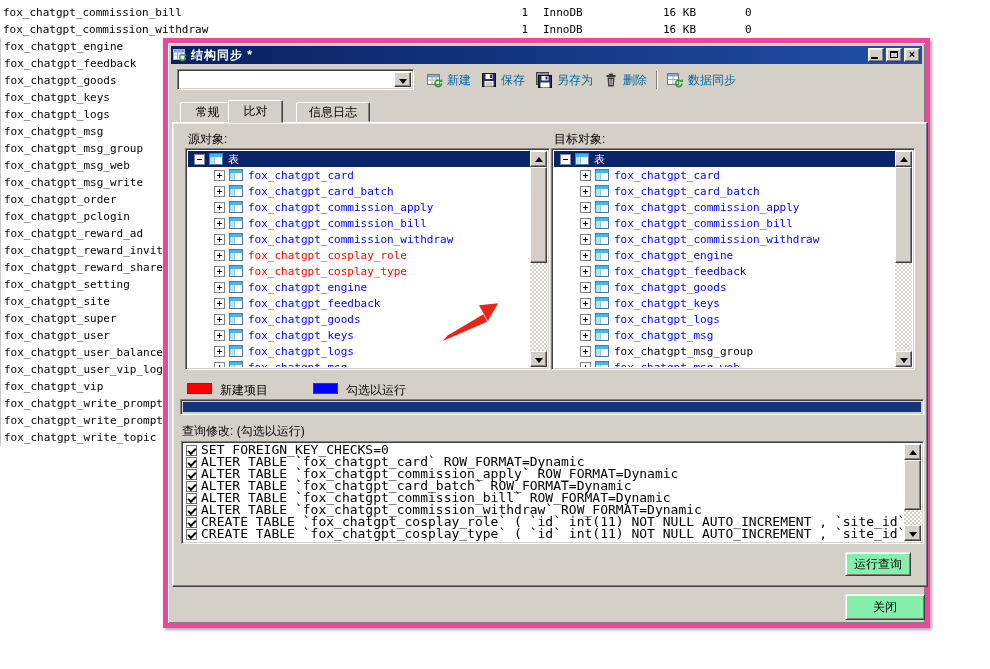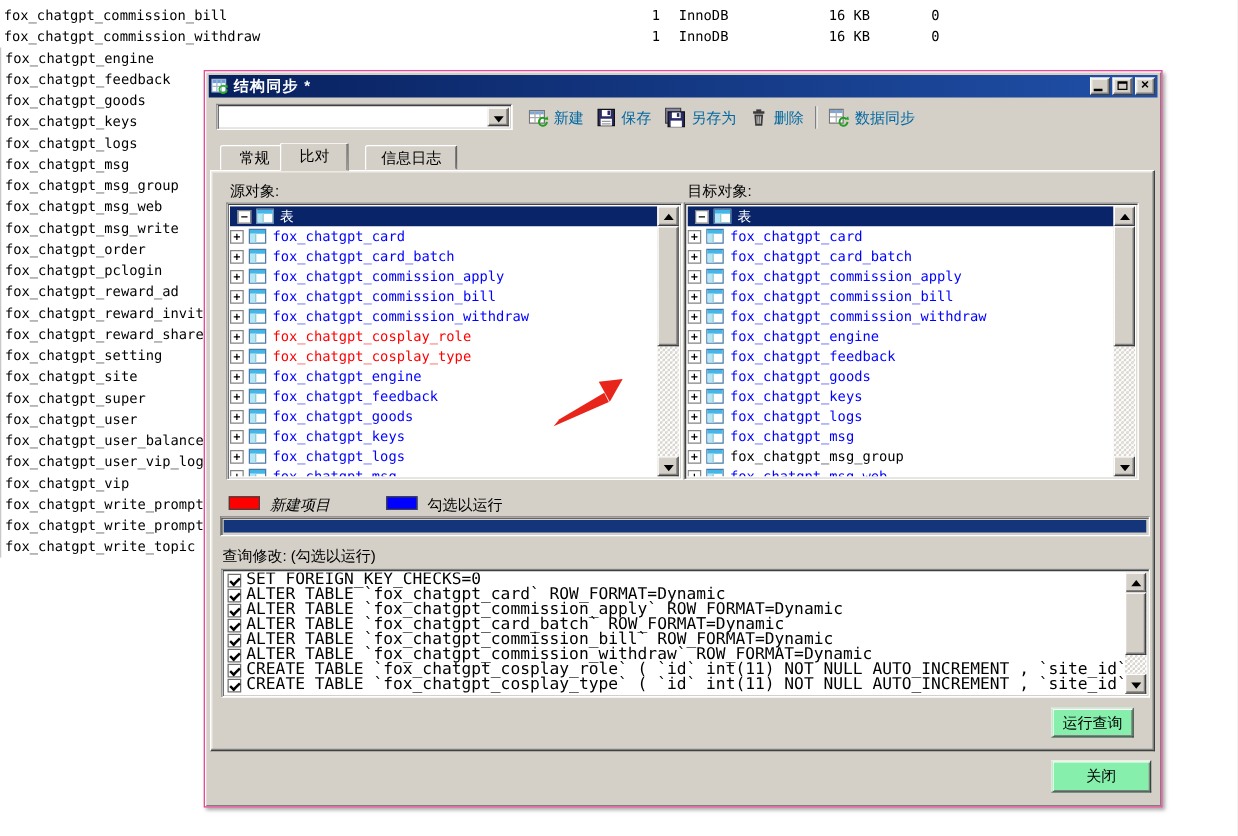--- a/index.html
+++ b/index.html
@@ -15,22 +15,22 @@
   .bg-row .cell-c1 { position:absolute; left:514px; top:2px; width:14px; text-align:right; }
   .bg-row .cell-eng { position:absolute; left:543px; top:2px; }
   .bg-row .cell-size { position:absolute; left:663px; top:2px; }
   .bg-row .cell-rows { position:absolute; left:745px; top:2px; }
   #side-list { position:absolute; left:0; top:38px; width:163px; border-left:1px solid #c8c8c8; }
   .side-row { height:17px; font-size:11px; line-height:17px; padding-left:3px;
     white-space:nowrap; overflow:hidden; color:#000; }
 
   
   #dlg { position:absolute; left:163px; top:38px; width:767px; height:590px;
-    background:#d4d0c8; border:1px solid #ec4899;
-    box-shadow: inset 1px 1px 0 #ffffff, inset -1px -1px 0 #808080, 2px 2px 3px rgba(0,0,0,.35); margin-top: 18px; }
+    background:#d4d0c8; border:5px solid #ec4899;
+    box-shadow: inset 1px 1px 0 #ffffff, inset -1px -1px 0 #808080, 2px 2px 3px rgba(0,0,0,.35); }
   #titlebar { position:absolute; left:3px; top:3px; right:3px; height:18px;
     background:linear-gradient(to right,#08205e,#2050a8);
     display:flex; align-items:center; padding:0 2px; }
   #title-text { color:#fff; font-weight:bold; font-size:12px; margin-left:4px; letter-spacing:1px; }
   .winbtn { width:16px; height:14px; background:#d4d0c8; margin-left:2px; position:relative;
     border:1px solid; border-color:#ffffff #404040 #404040 #ffffff;
     box-shadow: inset -1px -1px 0 #808080, inset 1px 1px 0 #f0ede6; }
   .winbtns { margin-left:auto; display:flex; }
   .glyph-min { position:absolute; left:2px; bottom:2px; width:7px; height:2px; background:#000; }
   .glyph-max { position:absolute; left:3px; top:2px; width:8px; height:7px; border:1px solid #000; border-top-width:2px; }
@@ -59,21 +59,21 @@
     border:1px solid; border-color:#fff #404040 #404040 #fff; box-shadow: inset -1px -1px 0 #808080, inset 1px 1px 0 #f0ede6; z-index:4; }
 
   .pane-label { position:absolute; font-size:12px; color:#000; }
 
   
   .tree { position:absolute; background:#fff; border:1px solid; border-color:#808080 #fff #fff #808080;
     box-shadow: inset 1px 1px 0 #404040, inset -1px -1px 0 #d4d0c8; overflow:hidden; }
   .tree-inner { position:absolute; left:2px; top:2px; right:19px; bottom:2px; overflow:hidden; }
   .trow { height:16px; display:flex; align-items:center; white-space:nowrap; font-size:11px; }
   .trow.root { background:#0a246a; color:#fff; padding-left:6px; }
-  .trow.child { }
+  .trow.child { padding-left:26px; }
   .expander { width:11px; height:11px; background:#fff; border:1px solid #848484; position:relative; flex:0 0 11px; }
   .expander::before { content:""; position:absolute; left:2px; top:4px; width:5px; height:1px; background:#000; }
   .expander.plus::after { content:""; position:absolute; left:4px; top:2px; width:1px; height:5px; background:#000; }
   .tbl-ico { width:14px; height:12px; margin:0 5px 0 4px; background:#fff; border:1px solid #4a7ba6; position:relative; flex:0 0 14px; }
   .tbl-ico::before { content:""; position:absolute; left:0; top:0; right:0; height:3px; background:#45b6e8; }
   .tbl-ico::after { content:""; position:absolute; left:0; top:3px; bottom:0; width:4px; background:#b5e6f8; border-right:1px solid #9cc; }
   .t-new { color:#ff0000; } .t-modified { color:#0000ff; } .t-unchanged { color:#000; }
   .trow.root .tname { color:#fff; }
 
   .vscroll { position:absolute; top:2px; right:2px; bottom:2px; width:17px;
@@ -427,21 +427,21 @@
           <span class="tri-up-s"></span>
         </span>
       <span class="sthumb" style="height:96px;"></span>
       <span class="sbtn down">
           <span class="tri-down-s"></span>
         </span>
     </div>
   </div>
 
   <div class="swatch" id="legend-new-swatch" style="left: 19px; top: 340px; z-index: 5; background: rgb(255, 0, 0);"></div>
-  <div class="legend-label" style="left:52px; top:339px; z-index:5;font-style:italic;">新建项目</div>
+  <div class="legend-label" style="left:52px; top:339px; z-index:5;">新建项目</div>
   <div class="swatch" id="legend-mod-swatch" style="left: 145px; top: 340px; z-index: 5; background: rgb(0, 0, 255);"></div>
   <div class="legend-label" style="left:178px; top:339px; z-index:5;">勾选以运行</div>
 
   <div id="progress" style="z-index:5;">
       <span class="fill" style="background: rgb(21, 53, 122);"></span>
     </div>
 
   <div class="pane-label" style="left:14px; top:380px; z-index:5;">查询修改: (勾选以运行)</div>
 
   <div id="sqlbox" style="z-index:5;">

